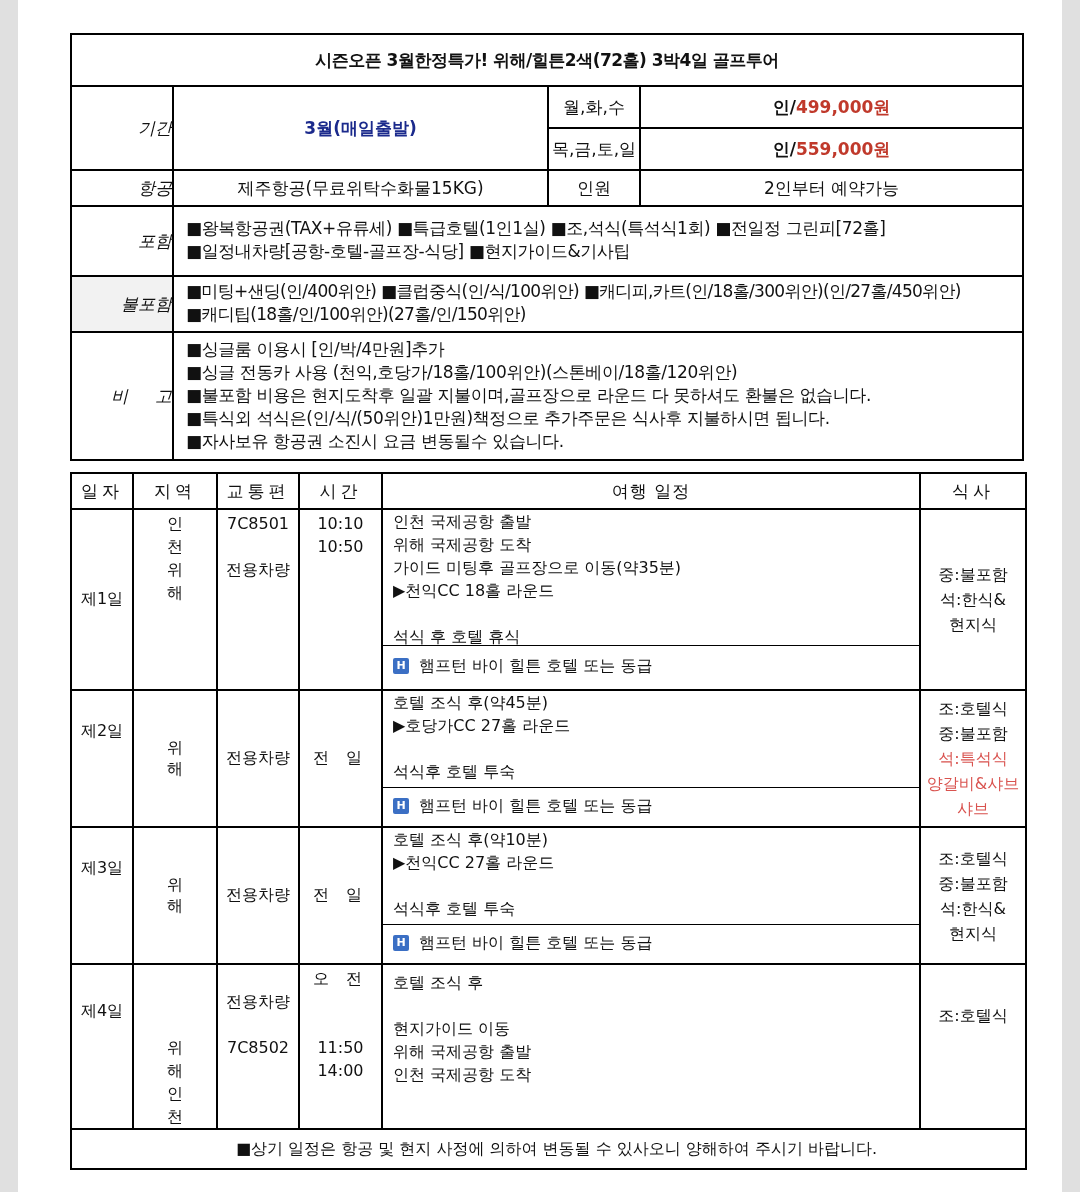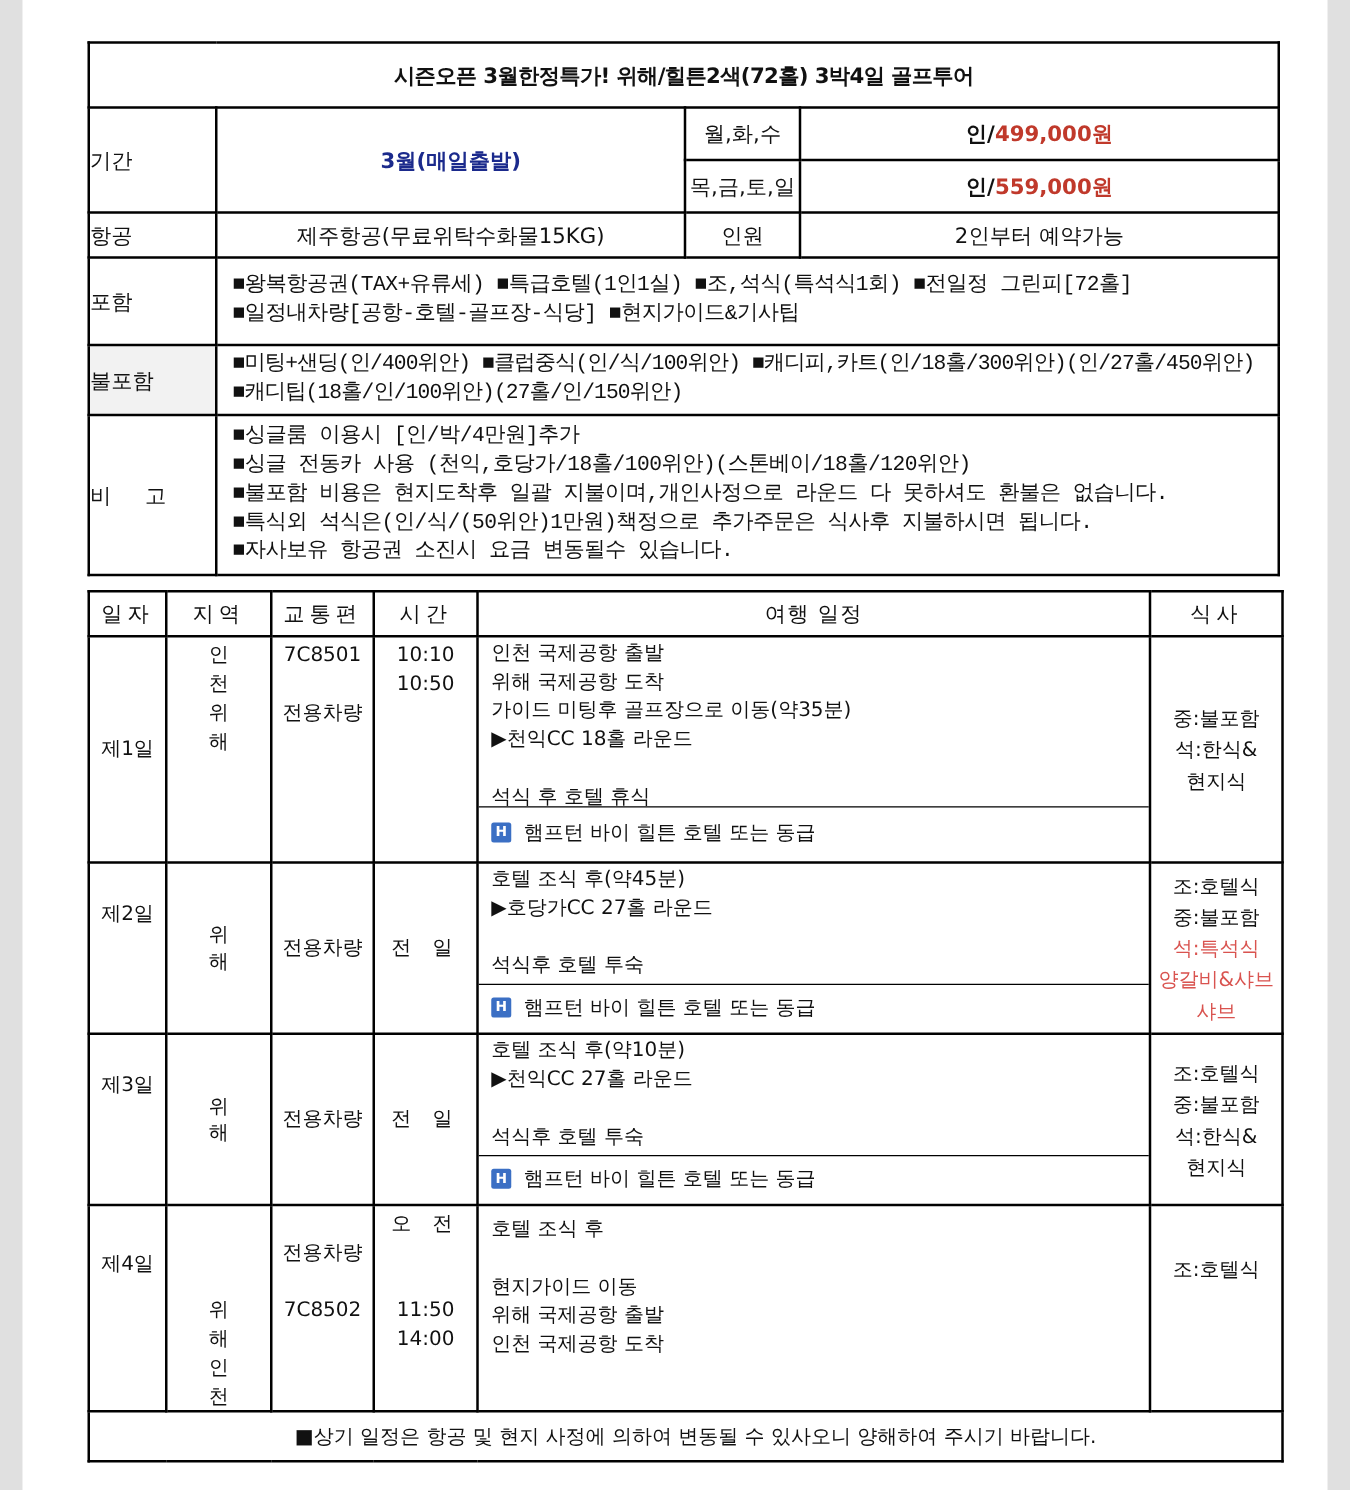--- a/index.html
+++ b/index.html
@@ -22,27 +22,27 @@
   
   .info {
     position: absolute; left: 52px; top: 33px;
     width: 952px;
   }
   .info td { font-size: 17px; margin-left: 44px; }
   .title-cell {
     height: 50px; text-align: center;
     font-size: 25px; font-weight: bold; letter-spacing: -0.5px;
   }
-  .lbl { text-align: left; }
+  .lbl { text-align: right; font-style: italic; }
   .period-val { color: #1b2a8c; font-weight: bold; font-size: 18px; text-align: center; }
   .day-lbl { text-align: center; height: 40px; }
   .price { text-align: center; font-weight: bold; font-size: 19px; }
   .price .red { color: #c0392b; }
   .center { text-align: center; }
-  .lines { padding: 0 10px 2px 12px; line-height: 23px; font-size: 16px; letter-spacing: -0.4px; font-family: Liberation Mono, monospace; }
+  .lines { padding: 0 10px 2px 12px; line-height: 23px; font-size: 16px; letter-spacing: -0.4px; }
   .gray { background: #f2f2f2; }
 
   
   .itin {
     position: absolute; left: 52px; top: 472px;
     width: 955px;
   }
   .itin th { font-weight: normal; font-size: 17px; height: 34px; letter-spacing: 4px; }
   .itin td { font-size: 16px; vertical-align: top; }
   .c { text-align: center; }
@@ -112,21 +112,21 @@
       <td colspan="3" class="lines" style="letter-spacing:-0.7px">
         <div>■미팅+샌딩(인/400위안)    ■클럽중식(인/식/100위안)    ■캐디피,카트(인/18홀/300위안)(인/27홀/450위안)</div>
         <div>■캐디팁(18홀/인/100위안)(27홀/인/150위안)</div>
       </td>
     </tr>
     <tr style="height:128px">
       <td class="lbl" style="white-space:pre">비     고</td>
       <td colspan="3" class="lines">
         <div>■싱글룸 이용시  [인/박/4만원]추가</div>
         <div>■싱글 전동카 사용 (천익,호당가/18홀/100위안)(스톤베이/18홀/120위안)</div>
-        <div>■불포함 비용은 현지도착후 일괄 지불이며,개인사정으로 라운드 다 못하셔도 환불은 없습니다.</div>
+        <div>■불포함 비용은 현지도착후 일괄 지불이며,골프장으로 라운드 다 못하셔도 환불은 없습니다.</div>
         <div>■특식외 석식은(인/식/(50위안)1만원)책정으로 추가주문은 식사후 지불하시면 됩니다.</div>
         <div>■자사보유 항공권 소진시 요금 변동될수 있습니다.</div>
       </td>
     </tr>
   </tbody>
     </table>
 
   <table class="itin">
     <colgroup>
       <col style="width:62px">

